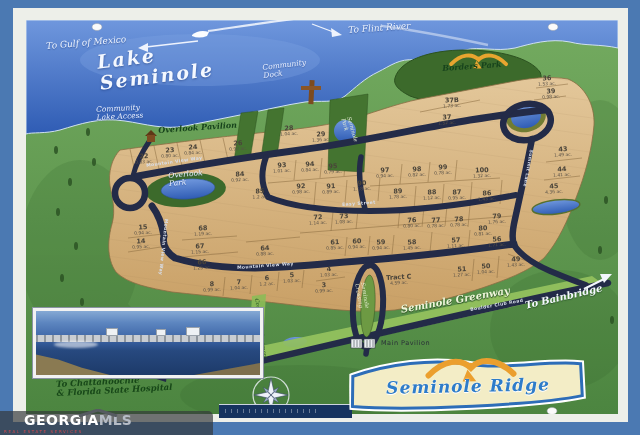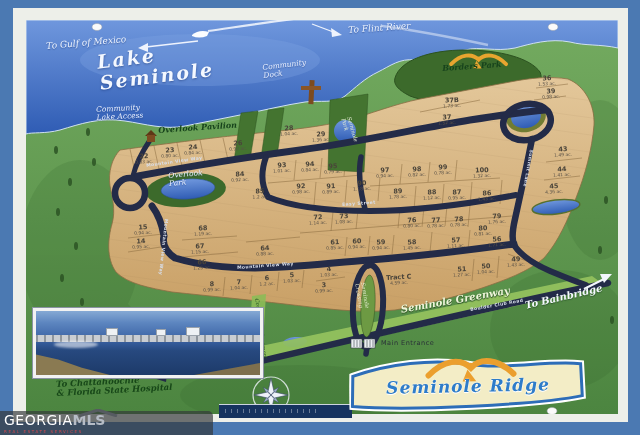--- a/index.html
+++ b/index.html
@@ -50,21 +50,21 @@
        background-size:70% 4px;background-repeat:no-repeat;background-position:6px 4px;}
 
   #sign{position:absolute;left:349px;top:354px;width:238px;height:60px;z-index:9;transform:rotate(-1.2deg);}
   #sign-title{position:absolute;left:0;top:22px;width:100%;text-align:center;
        font-family:"DejaVu Serif",serif;font-style:italic;font-weight:bold;font-size:17px;
        color:#2e7cc9;text-shadow:0 1px 0 #ffffff,0 0 2px #fff;letter-spacing:1px;}
 
   #watermark{position:absolute;left:0;top:411px;width:213px;height:24px;z-index:10;
        background:rgba(52,54,58,.68);border-top-right-radius:5px;padding:1px 0 0 4px;box-sizing:border-box;}
   #wm-row{position:relative;line-height:1;}
-  #wm-brand1{font-size:14px;font-weight:normal;color:#ffffff;letter-spacing:.5px;}
+  #wm-brand1{font-size:14px;font-weight:bold;color:#ffffff;letter-spacing:.5px;margin-left:20px;}
   #wm-brand2{font-size:14px;font-weight:bold;color:#b6bcc6;}
   #wm-roof{position:absolute;left:74px;top:-3px;}
   #wm-tagline{font-size:4px;color:#d6494f;letter-spacing:1.6px;margin-top:1px;}
 </style>
 </head>
 <body>
 
 <div id="stage">
 
   <svg id="mapsvg" width="640" height="435" viewBox="0 0 640 435">
@@ -287,21 +287,21 @@
       <div class="mlabel vert-script" style="left: 352px; top: 116px; transform: rotate(74deg);">Seminole
 Park</div>
       <div class="mlabel street-label" style="left: 146px; top: 164px; transform: rotate(-8deg);">Mountain View Way</div>
       <div class="mlabel street-label" style="left: 342px; top: 203px; transform: rotate(-4deg);">Easy Street</div>
       <div class="mlabel street-label" style="left: 237px; top: 266px; transform: rotate(-4deg);">Mountain View Way</div>
       <div class="mlabel street-label" style="left: 168px; top: 219px; transform: rotate(96deg);">Mountain View Way</div>
       <div class="mlabel street-label" style="left: 533px; top: 150px; transform: rotate(100deg);">Summit Lane</div>
       <div class="mlabel greenway-label" style="left: 400px; top: 304px; transform: rotate(-10deg);">Seminole Greenway</div>
       <div class="mlabel street-label" style="left: 470px; top: 308px; transform: rotate(-10deg);">Boulder Club Road</div>
       <div class="mlabel dir-label-lg" style="left: 524px; top: 300px; transform: rotate(-13deg);">To Bainbridge</div>
-      <div class="mlabel entrance-label" style="left: 381px; top: 340px; transform: rotate(0deg);">Main Entrance</div>
+      <div class="mlabel entrance-label" style="left: 381px; top: 340px; transform: rotate(0deg);">Main Pavilion</div>
       <div class="mlabel hosp-label" style="left: 56px; top: 380px; transform: rotate(-3deg);">To Chattahoochie
 &amp; Florida State Hospital</div>
       <div class="mlabel easement-label" style="left: 260px; top: 298px; transform: rotate(82deg);">Community Easement</div>
       <div class="mlabel vert-script" style="left: 366px; top: 282px; transform: rotate(80deg);">Seminole
 Crossing</div>
       <div class="lot" style="left: 144px; top: 159px;">
         <div class="n">22</div>
         <div class="a">0.83 ac.</div>
       </div>
       <div class="lot" style="left: 170px; top: 153px;">

